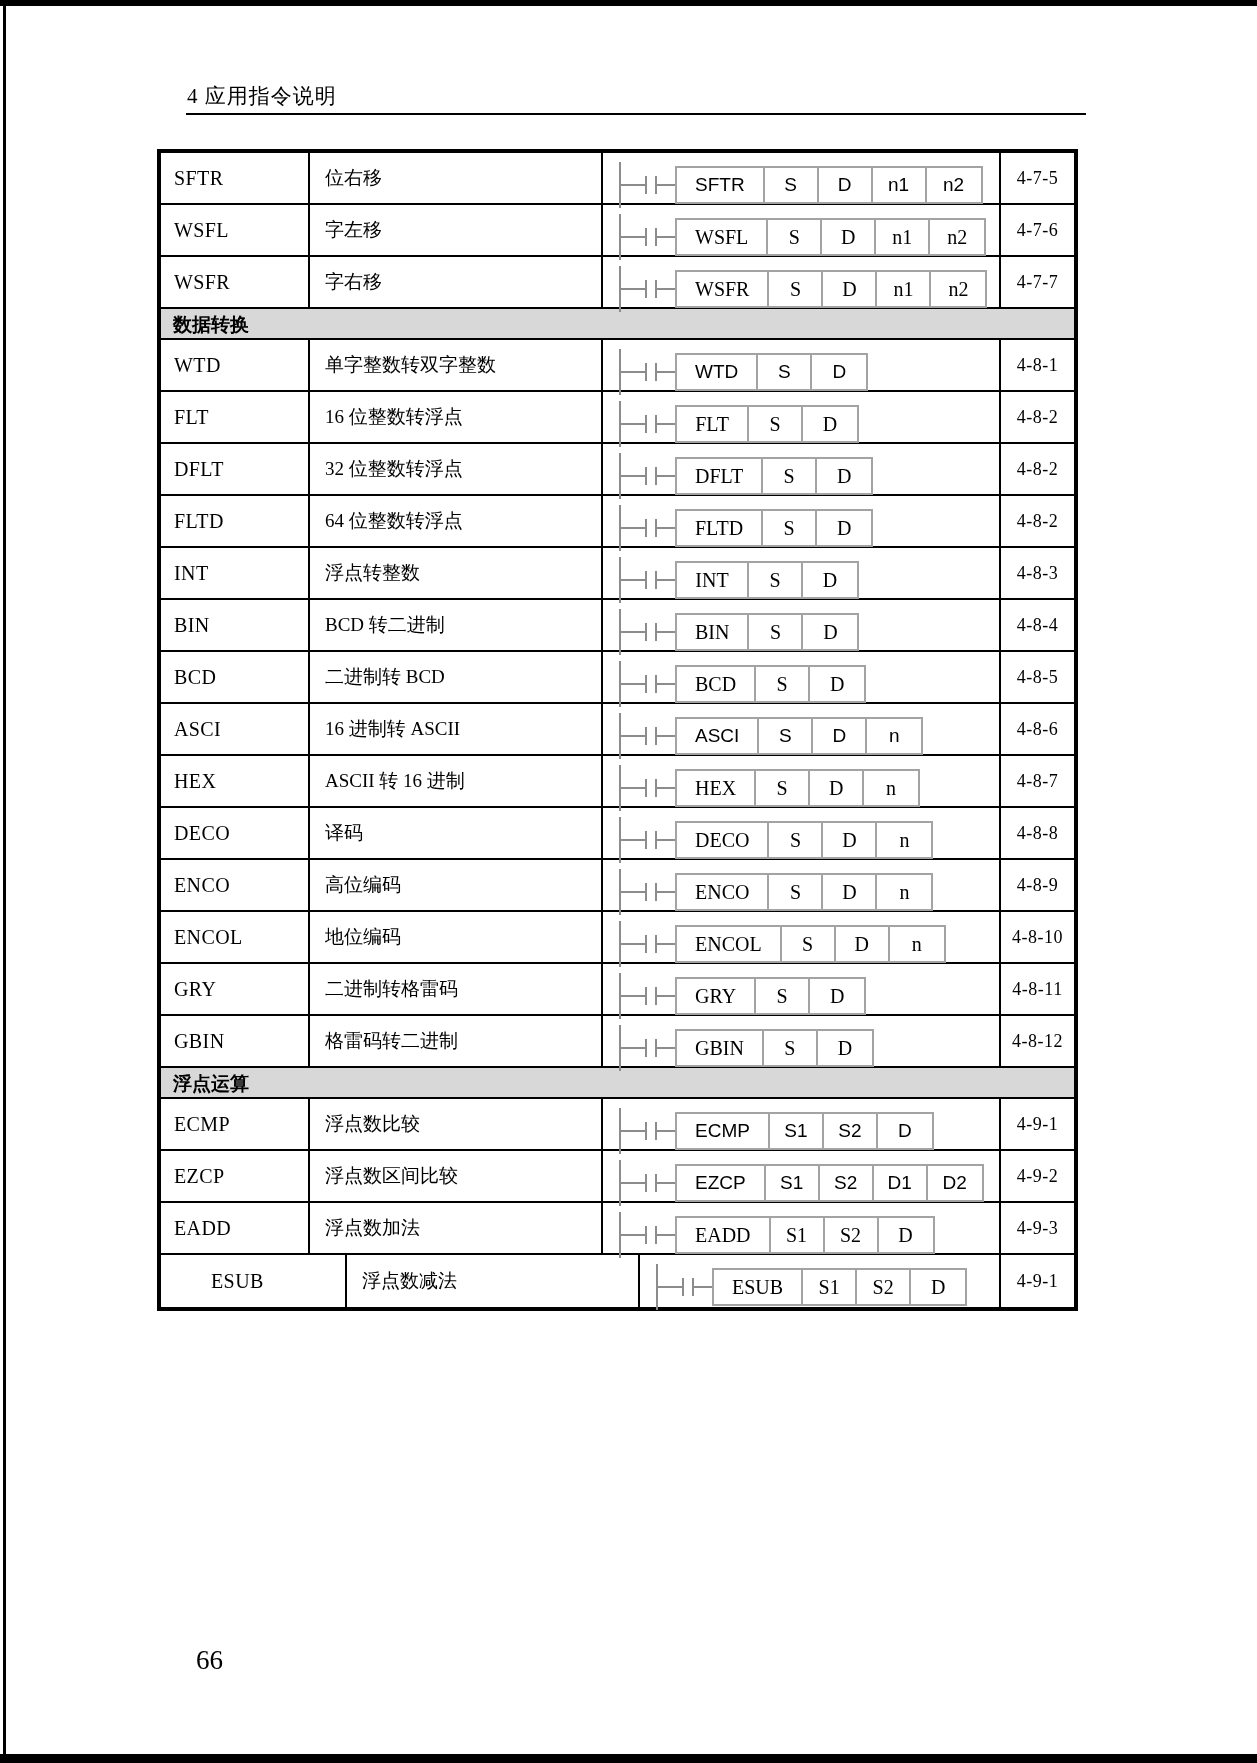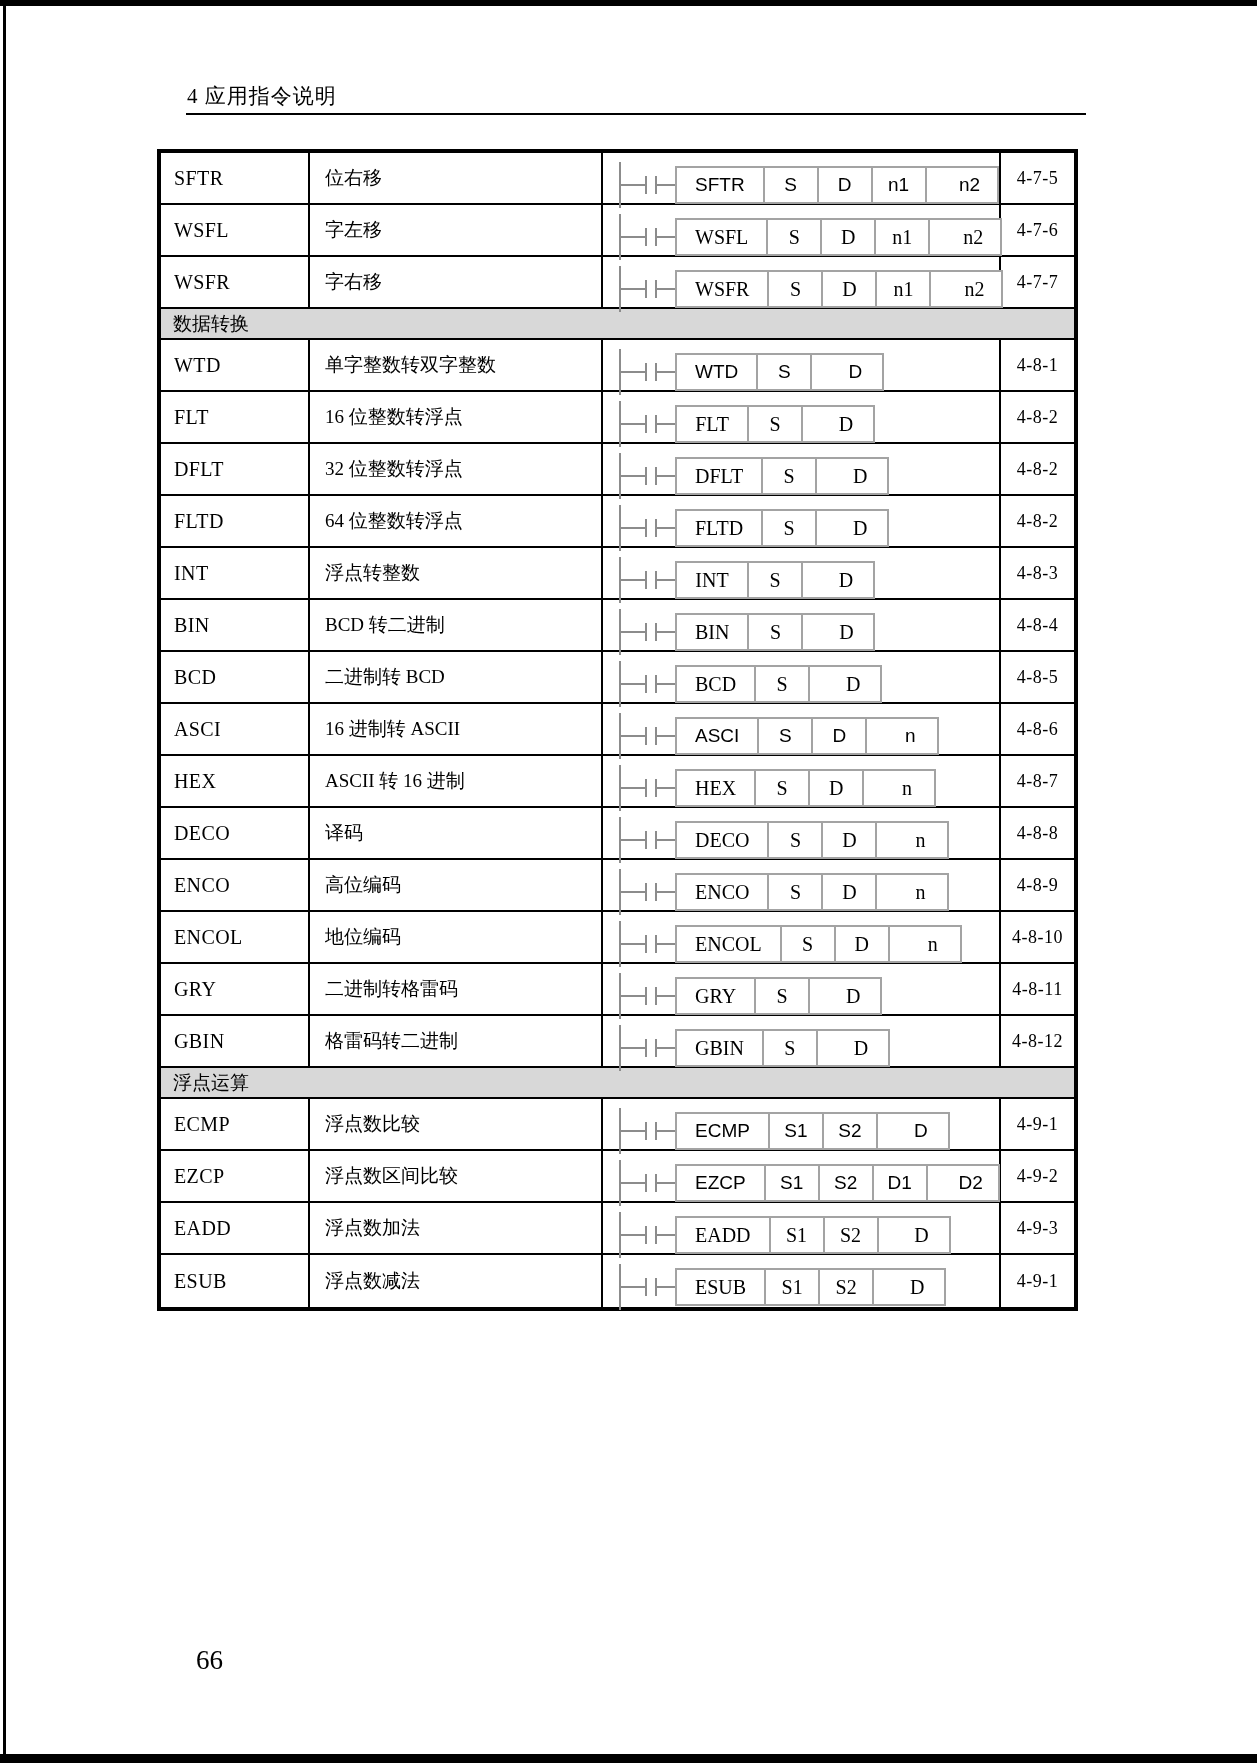--- a/index.html
+++ b/index.html
@@ -31,25 +31,25 @@
 
   .doc-table {
     position:absolute; left:157px; top:149px; width:921px;
     border:4px solid #000; box-sizing:border-box; background:#fff;
   }
   .t-row {
     display:flex; height:52px;
     border-bottom:2px solid #000; box-sizing:border-box;
     background:#fff;
   }
-  .t-row:last-child { border-bottom:none; }
+  .t-row:last-child { border-bottom:none;padding-left:37px; }
   .t-row.section {
     height:31px; background:var(--section-bg);
-    align-items:center; padding-left:12px;
-    font-weight:normal; font-size:19px;
+    align-items:flex-end; padding-left:12px;
+    font-weight:bold; font-size:19px;
   }
   .c-mn {
     width:149px; border-right:2px solid #000; box-sizing:border-box;
     display:flex; align-items:center; padding-left:13px;
     font-size:20px; letter-spacing:0.4px;
   }
   .c-desc {
     width:293px; border-right:2px solid #000; box-sizing:border-box;
     display:flex; align-items:center; padding-left:15px;
     font-size:19px;
@@ -72,21 +72,21 @@
   .ibox {
     position:absolute; left:72px; top:13px; height:38px;
     display:flex; border:2px solid var(--box-border); box-sizing:border-box;
     background:#fff;
   }
   .ibox .bcell {
     display:flex; align-items:center; justify-content:center;
     border-right:2px solid var(--box-border); box-sizing:border-box;
     white-space:nowrap;
   }
-  .ibox .bcell:last-child { border-right:none;margin-left:16px; }
+  .ibox .bcell:last-child { border-right:none; }
   .ibox .bcell.head { padding:0 18px; min-width:72px; }
   .ibox .bcell.op   { width:54px; }
   .ibox.sans      { font-family:"Liberation Sans", sans-serif; font-size:19px; }
   .ibox.serif-box { font-family:"Liberation Serif", serif;     font-size:20px; }
 
   .page-num { position:absolute; left:196px; top:1645px; font-size:27px; }
 </style>
 </head>
 <body>
 

